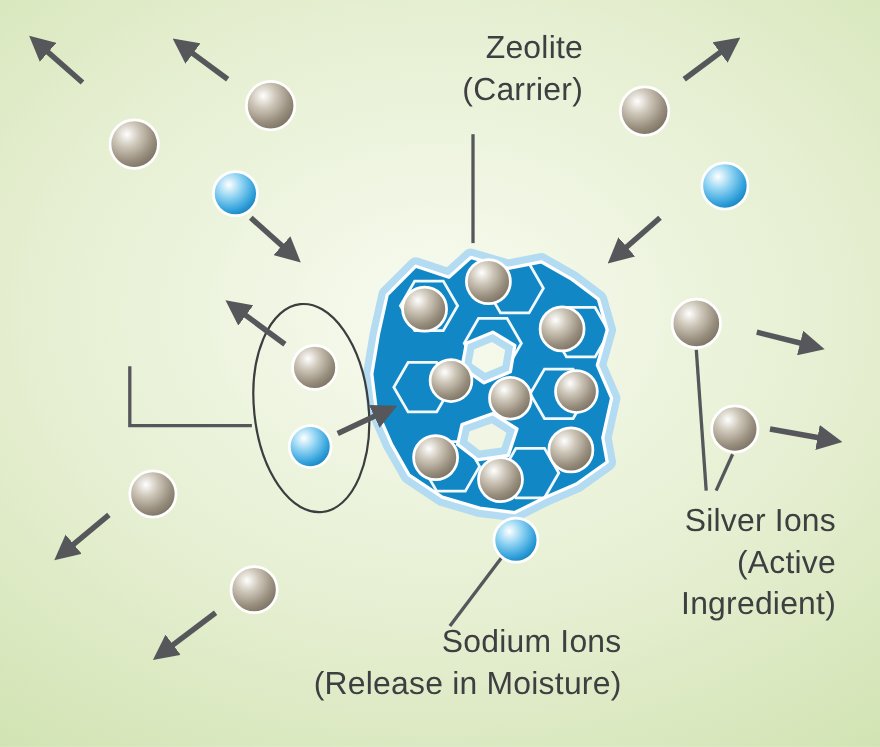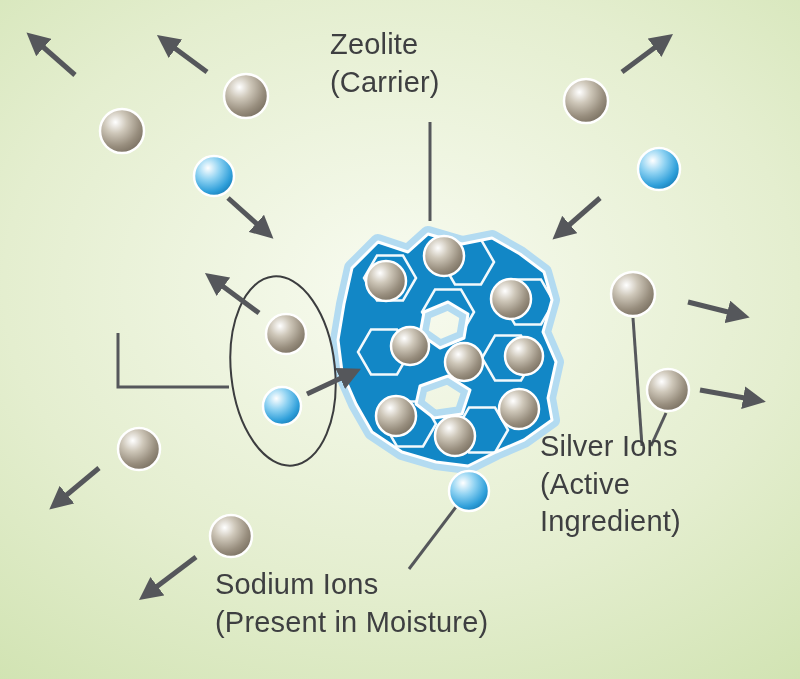--- a/index.html
+++ b/index.html
@@ -3,21 +3,21 @@
 <meta charset="utf-8">
 <style>
   html,body{margin:0;padding:0;background:#ffffff;}
   #stage{
     position:relative;width:800px;height:679px;overflow:hidden;
     font-family:"Liberation Sans","DejaVu Sans",sans-serif;
   }
   #bg{position:absolute;inset:0;}
   #diagram-svg{position:absolute;left:0;top:0;}
   .label{
-    position:absolute;text-align:left;white-space:pre-line;
+    position:absolute;text-align:right;white-space:pre-line;
     font-size:29px;line-height:1.3;letter-spacing:0.2px;
   }
 </style>
 </head>
 <body>
 
 <div id="stage" style="color: rgb(62, 63, 65);">
   <div id="bg" style="background: radial-gradient(90% 80% at 50% 42%, rgb(248, 251, 240) 0%, rgb(228, 238, 207) 55%, rgb(205, 225, 172) 100%);"></div>
 
   <svg id="diagram-svg" width="800" height="679" viewBox="0 0 800 679">
@@ -100,18 +100,18 @@
         <line x1="700" y1="390" x2="756" y2="400" stroke="#55575b" stroke-width="5" marker-end="url(#arrowhead)"></line>
         <line x1="99" y1="468" x2="57" y2="503" stroke="#55575b" stroke-width="5" marker-end="url(#arrowhead)"></line>
         <line x1="196" y1="557" x2="147" y2="594" stroke="#55575b" stroke-width="5" marker-end="url(#arrowhead)"></line>
         <line x1="259" y1="313" x2="213" y2="279" stroke="#55575b" stroke-width="5" marker-end="url(#arrowhead)"></line>
         <line x1="307" y1="394" x2="352" y2="373" stroke="#55575b" stroke-width="5" marker-end="url(#arrowhead)"></line>
       </g>
   </svg>
 
   <div class="label" style="left:330px;top:26px;width:200px;">Zeolite
 (Carrier)</div>
-  <div class="label" style="left:540px;top:428px;width:220px;">Silver Ions
+  <div class="label" style="left:540px;top:456px;width:220px;">Silver Ions
 (Active
 Ingredient)</div>
   <div class="label" style="left:215px;top:566px;width:350px;">Sodium Ions
-(Present in Moisture)</div>
+(Release in Moisture)</div>
 </div>
 
 </body></html>

